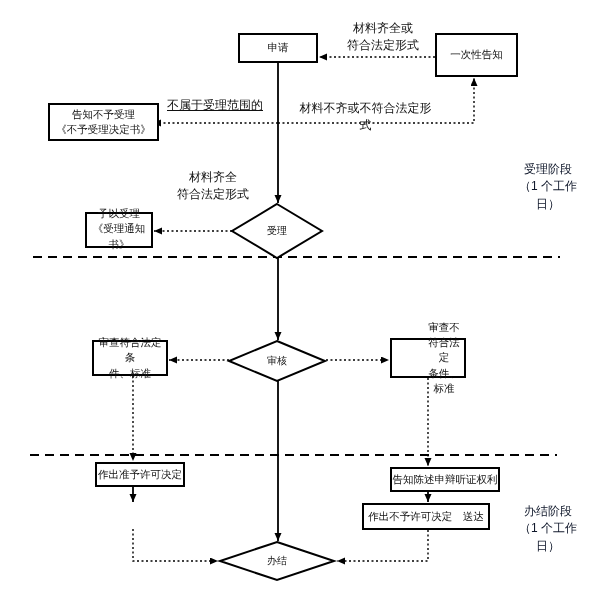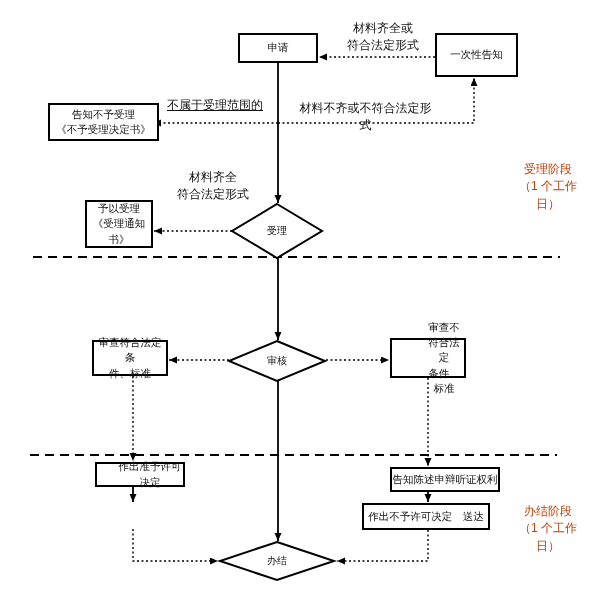--- a/index.html
+++ b/index.html
@@ -48,21 +48,21 @@
     line-height: 1.4;
     white-space: pre-line;
     color: #111111;
   }
   .slabel {
     position: absolute;
     text-align: center;
     font-size: 12px;
     line-height: 1.45;
     white-space: pre-line;
-    color: #c2410c;
+    color: #0f172a;
   }
 </style>
 </head>
 <body>
 
 <div class="stage">
 
   <svg class="wires" viewBox="0 0 605 599">
     <defs>
       <marker id="arr" markerWidth="9" markerHeight="8" refX="8" refY="3.5" orient="auto" markerUnits="userSpaceOnUse">
@@ -95,30 +95,30 @@
     <polygon points="277,542 334,561 277,580 220,561" fill="#ffffff" stroke="#000000" stroke-width="2"></polygon>
   </svg>
 
   <div class="node" style="left:238px; top:33px; width:80px; height:30px;">申请</div>
 
   <div class="node" style="left:435px; top:33px; width:83px; height:44px;">一次性告知</div>
 
   <div class="node" style="left:48px; top:103px; width:111px; height:38px;">告知不予受理
 《不予受理决定书》</div>
 
-  <div class="node" style="left:85px; top:200px; width:68px; height:48px;">予以受理
+  <div class="node" style="left:85px; top:212px; width:68px; height:36px;font-family:Liberation Mono, monospace;">予以受理
 《受理通知书》</div>
 
   <div class="node" style="left:92px; top:340px; width:76px; height:36px;">审查符合法定条
 件、标准</div>
 
   <div class="node" style="left:390px; top:338px; width:76px; height:40px;padding-left:32px;">审查不符合法定
 条件、标准</div>
 
-  <div class="node" style="left:95px; top:462px; width:90px; height:25px;padding-left:20px;">作出准予许可决定</div>
+  <div class="node" style="left:95px; top:462px; width:90px; height:25px;">作出准予许可决定</div>
 
 
   <div class="node" style="left:367px; top:467px; width:110px; height:25px;margin-left:23px;">告知陈述申辩听证权利</div>
 
   <div class="node" style="left:362px; top:503px; width:128px; height:27px;">作出不予许可决定　送达</div>
 
   <div class="dlabel" style="left:247px; top:224px; width:60px;">受理</div>
   <div class="dlabel" style="left:247px; top:354px; width:60px;">审核</div>
   <div class="dlabel" style="left:247px; top:554px; width:60px;">办结</div>
 

